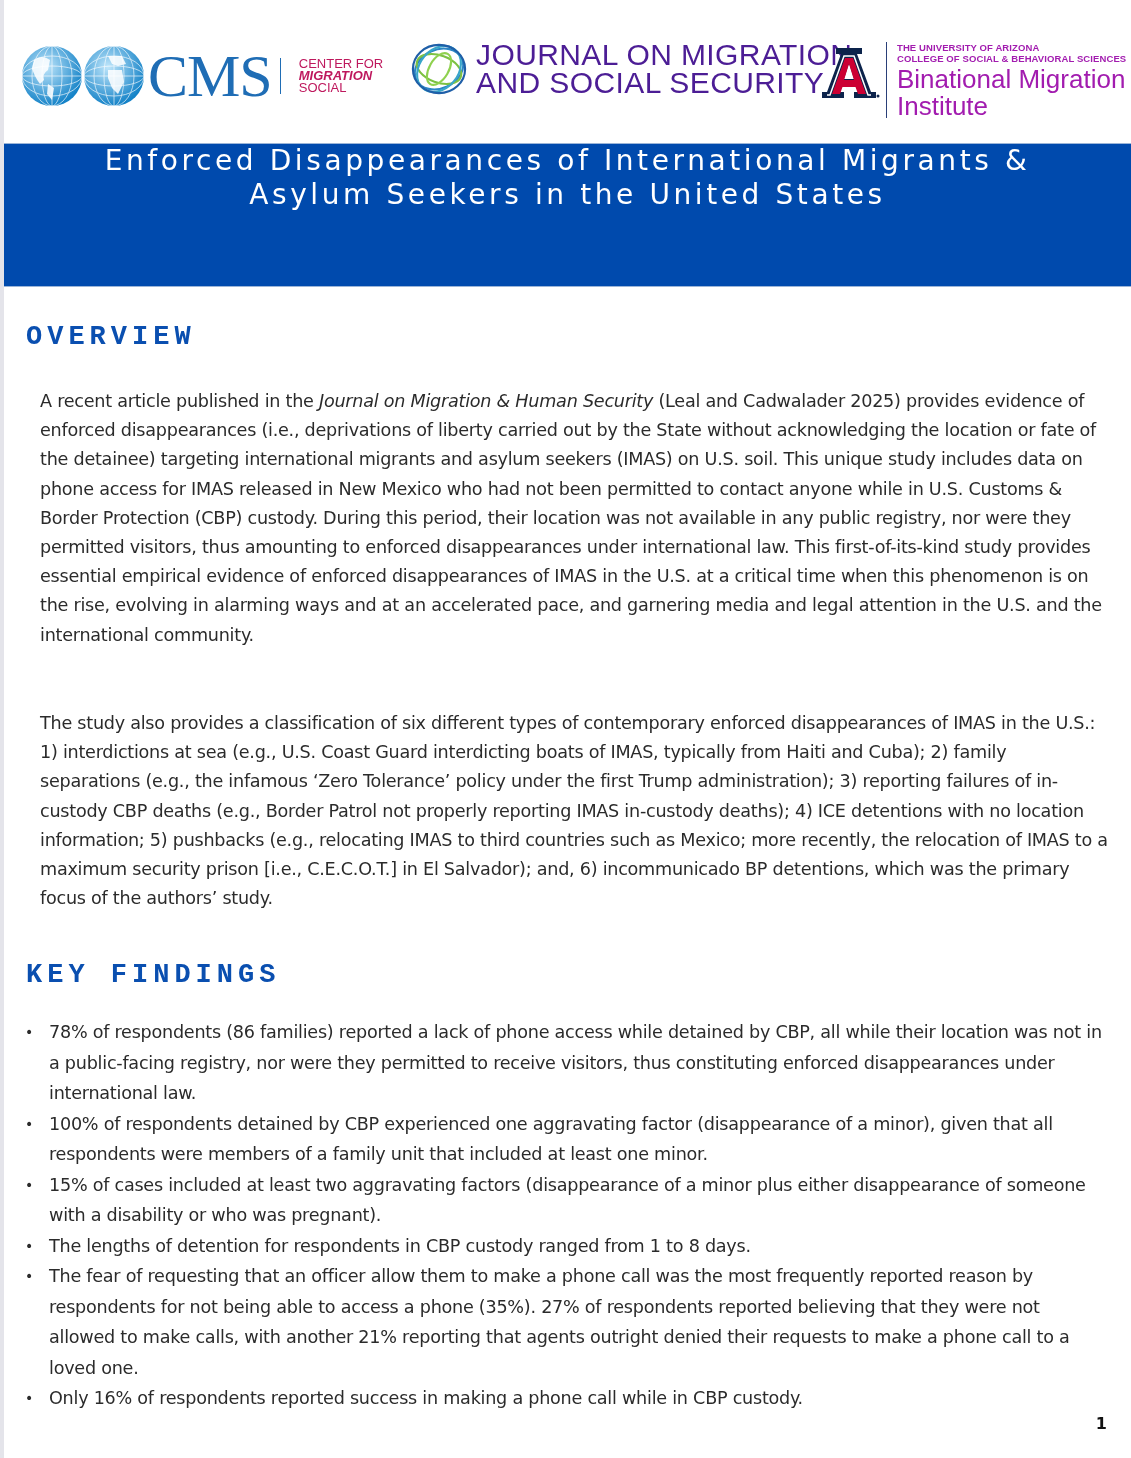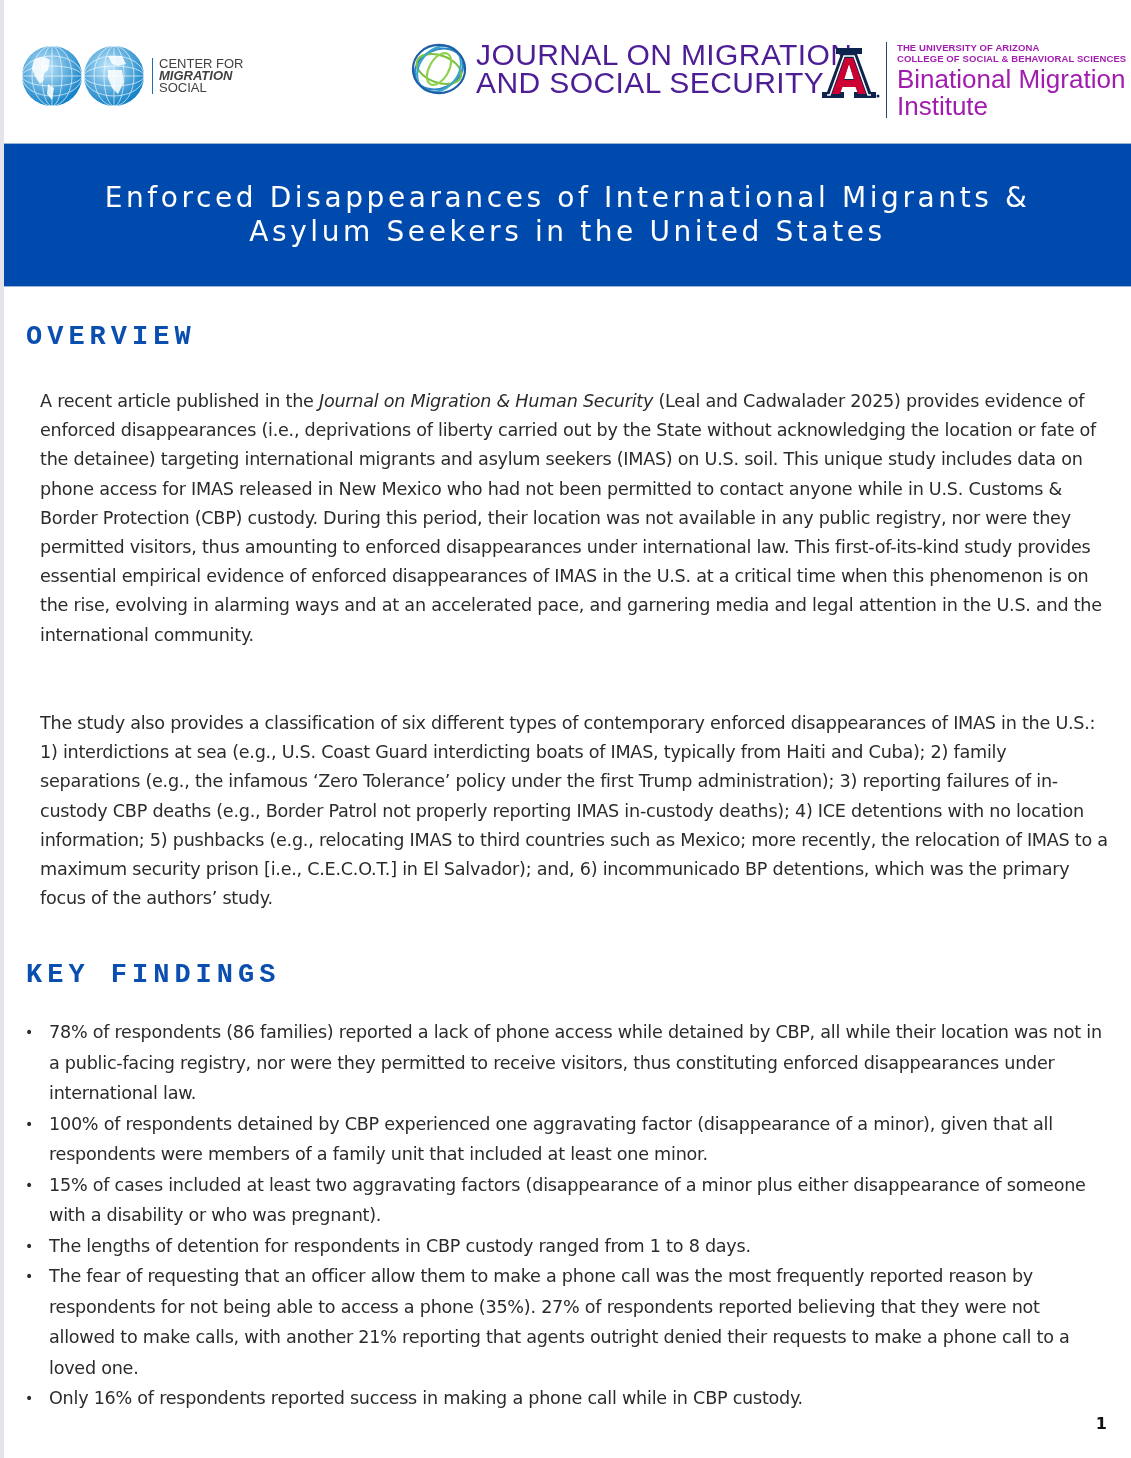--- a/index.html
+++ b/index.html
@@ -15,43 +15,43 @@
   }
   
   .logos { position: absolute; left: 0; top: 0; width: 1131px; height: 143px; }
   .cms { position: absolute; left: 20px; top: 42px; height: 68px; display: flex; align-items: center; }
   .globe { width: 64px; height: 64px; margin-right: -2px; }
   .cms-text {
     font-family: "Liberation Serif", serif; font-size: 60px; color: #1f6db5;
     letter-spacing: -1px; margin-left: 4px; line-height: 1;
   }
   .cms-sub {
-    margin-left: 8px; padding-left: 6px; border-left: 1px solid #1f6db5;
-    font-family: "Liberation Sans", sans-serif; color: #404040;
+    margin-left: 8px; padding-left: 18px; border-left: 1px solid #1f6db5;
+    font-family: "Liberation Sans", sans-serif; color: #be185d;
     font-size: 13px; line-height: 12px;
   }
   .cms-sub .b { font-weight: bold; font-style: italic; }
   .jmhs { position: absolute; left: 410px; top: 40px; display: flex; align-items: center; }
   .jmhs-mark { width: 58px; height: 58px; margin-right: 8px; }
   .jmhs-text {
     font-family: "Liberation Sans", sans-serif; color: #4c1d95;
     font-size: 30px; line-height: 28px; letter-spacing: 0.4px;
   }
   .ua { position: absolute; left: 818px; top: 42px; display: flex; align-items: flex-start; }
   .ua-logo { width: 62px; height: 54px; margin-top: 4px; }
   .ua-divider { width: 1px; height: 76px; background: #2a3f78; margin: 0 10px 0 6px; }
   .ua-text { font-family: "Liberation Sans", sans-serif; color: #a21caf; }
   .ua-small { font-size: 9.5px; font-weight: bold; line-height: 11px; letter-spacing: 0.1px; }
   .ua-big { font-size: 26px; line-height: 23px; margin-top: 4px; }
 
   
   .banner {
     position: absolute; left: 4px; top: 143px; width: 1127px; height: 142px;
     background: #004aad; border-top: 1px solid #9bb5d8; border-bottom: 1px solid #9bb5d8;
-    display: flex; align-items: center; justify-content: center;
+    display: flex; align-items: flex-start; justify-content: center;
   }
   .banner h1 {
     margin: 0; color: #ffffff; text-align: center;
     font-family: "DejaVu Sans", sans-serif; font-weight: normal;
     font-size: 28px; line-height: 34px; letter-spacing: 3.6px;
   }
 
   
   .section-head {
     position: absolute; left: 26px; margin: 0;
@@ -115,20 +115,21 @@
       <g stroke="#ffffff" stroke-width="0.8" fill="none" opacity="0.8">
         <ellipse cx="32" cy="32" rx="30" ry="10"></ellipse>
           <ellipse cx="32" cy="32" rx="30" ry="20"></ellipse>
         <ellipse cx="32" cy="32" rx="10" ry="30"></ellipse>
           <ellipse cx="32" cy="32" rx="20" ry="30"></ellipse>
         <line x1="2" y1="32" x2="62" y2="32"></line>
           <line x1="32" y1="2" x2="32" y2="62"></line>
       </g>
       <path d="M26 12 L40 12 L44 20 L36 22 L30 20 Z M26 26 L40 26 L42 38 L36 50 L30 44 L26 34 Z" fill="#ffffff" opacity="0.85"></path>
     </svg>
+    <span class="cms-text">CMS</span>
     <div class="cms-sub">
       <div>CENTER FOR</div>
       <div class="b">MIGRATION</div>
       <div>SOCIAL</div>
     </div>
   </div>
 
   <div class="jmhs">
     <svg class="jmhs-mark" viewBox="0 0 60 60">
       <g fill="none" stroke-width="2.2">

